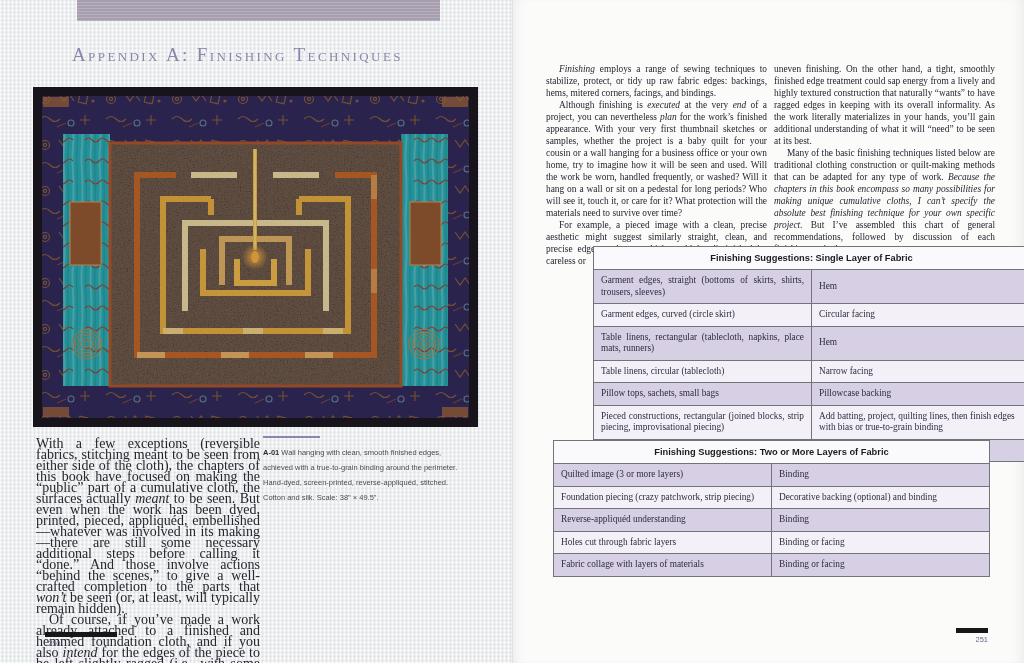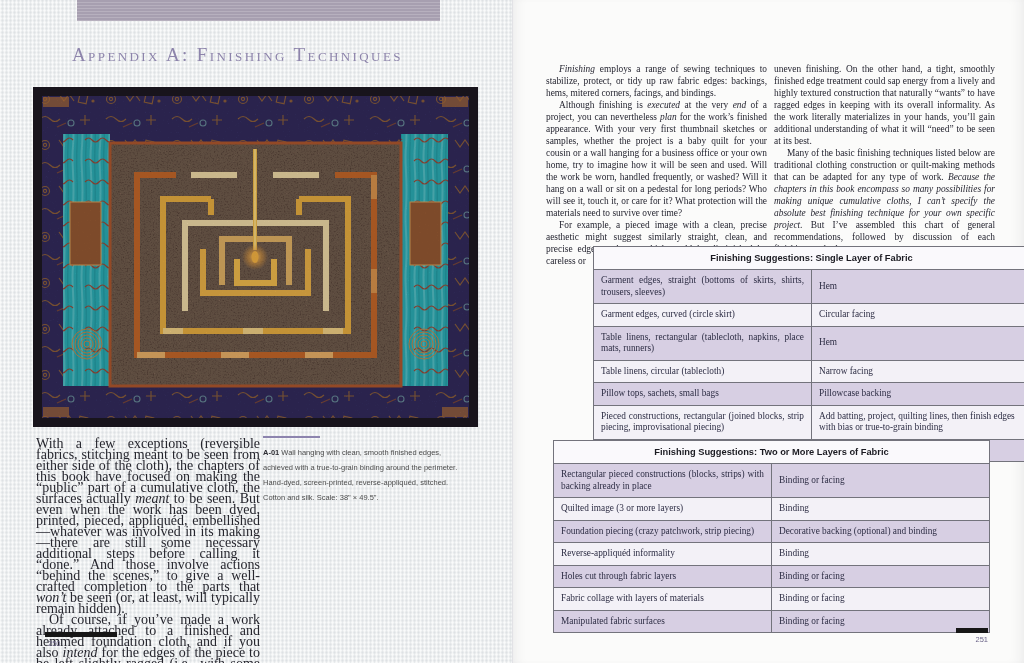--- a/index.html
+++ b/index.html
@@ -267,45 +267,37 @@
 
   <div class="tablewrap t2">
     <table>
       <thead>
         <tr>
             <th colspan="2">Finishing Suggestions: Two or More Layers of Fabric</th>
           </tr>
       </thead>
       <tbody>
           <tr>
-            <td>Rectangular pieced constructions (blocks, strips) with backing already in place</td>
-            <td>Binding or facing</td>
-          </tr>
-          <tr>
             <td>Quilted image (3 or more layers)</td>
             <td>Binding</td>
           </tr>
           <tr>
             <td>Foundation piecing (crazy patchwork, strip piecing)</td>
             <td>Decorative backing (optional) and binding</td>
           </tr>
           <tr>
-            <td>Reverse-appliquéd informality</td>
+            <td>Reverse-appliquéd understanding</td>
             <td>Binding</td>
           </tr>
           <tr>
             <td>Holes cut through fabric layers</td>
             <td>Binding or facing</td>
           </tr>
           <tr>
             <td>Fabric collage with layers of materials</td>
-            <td>Binding or facing</td>
-          </tr>
-          <tr>
-            <td>Manipulated fabric surfaces</td>
             <td>Binding or facing</td>
           </tr>
         </tbody>
     </table>
   </div>
 
   <div class="footer-bar fr"></div>
   <div class="page-num pr">251</div>
 </div>
 

